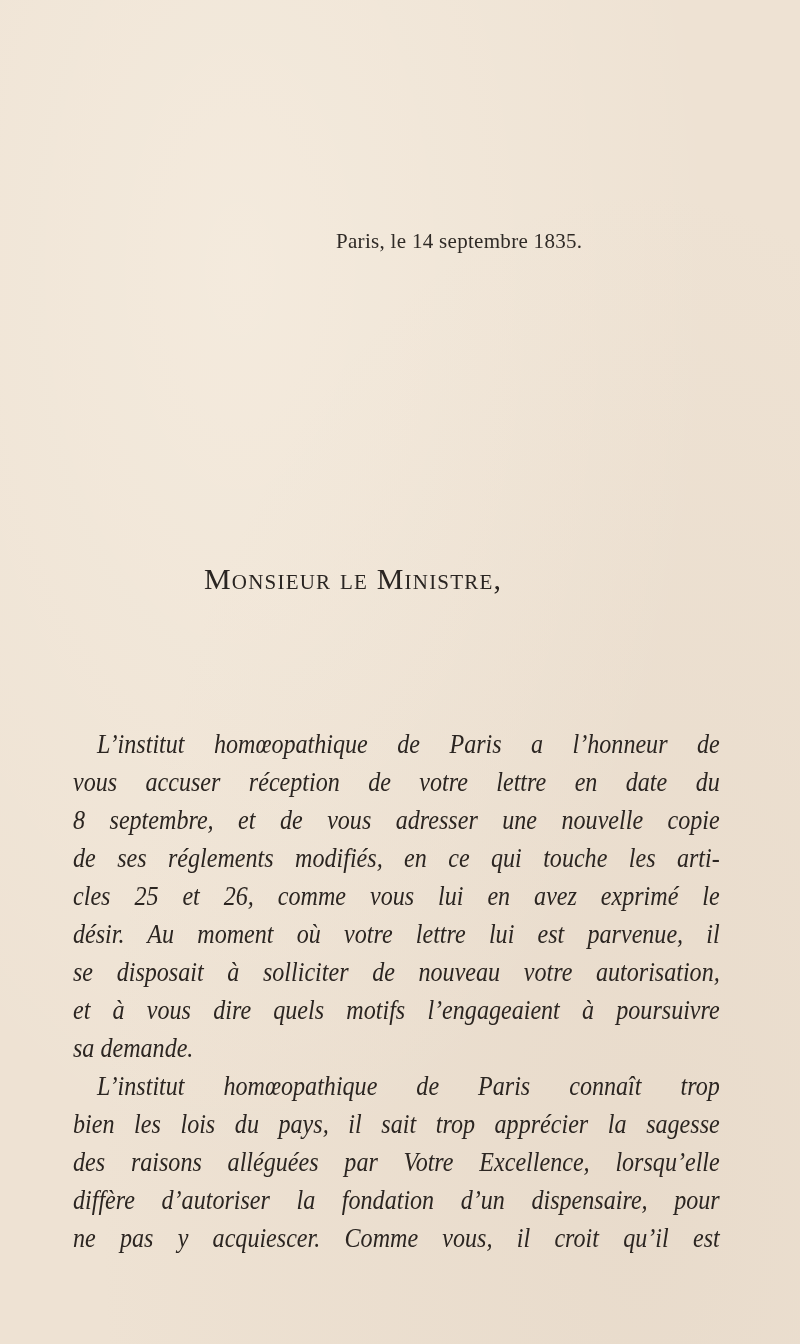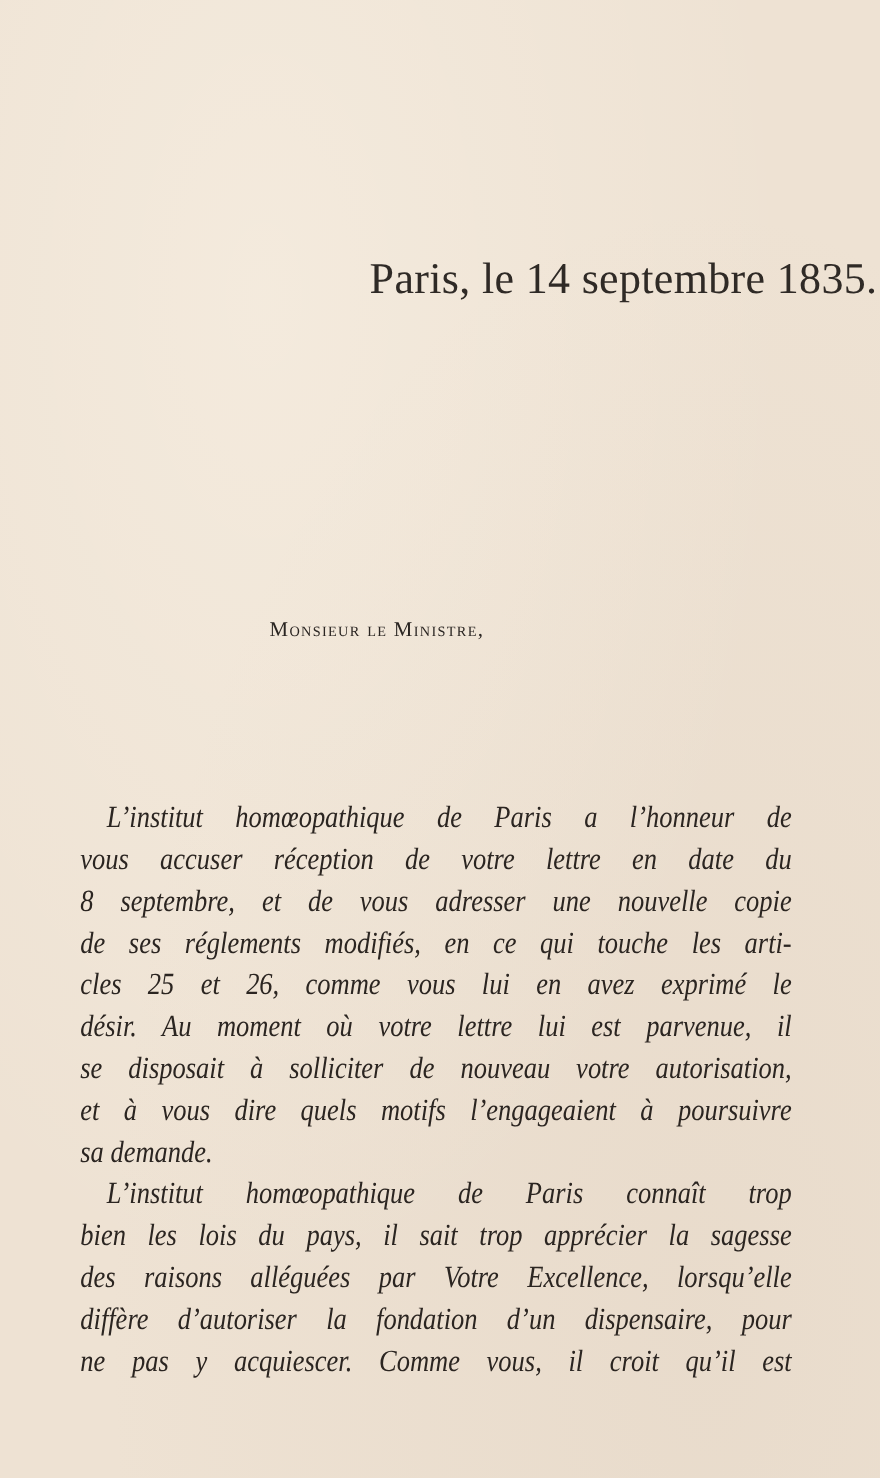--- a/index.html
+++ b/index.html
@@ -20,35 +20,34 @@
       inset: 0;
       background:
         radial-gradient(ellipse at 30% 20%, rgba(255,250,240,0.35), rgba(0,0,0,0) 60%),
         radial-gradient(ellipse at 80% 90%, rgba(200,180,160,0.15), rgba(0,0,0,0) 60%),
         #eee2d3;
     }
     .dateline {
       position: absolute;
       left: 336px;
       top: 229px;
-      font-size: 40px;
+      font-size: 21px;
       letter-spacing: 0.3px;
       color: #2f2a26;
       white-space: nowrap;
     }
     .salutation {
       position: absolute;
       left: 204px;
       top: 562px;
-      font-size: 19px;
+      font-size: 30px;
       letter-spacing: 1.2px;
       font-variant: small-caps;
       color: #2a2522;
       white-space: nowrap;
-      margin-left: 41px;
     }
     .body-text {
       position: absolute;
       left: 73px;
       top: 725px;
       width: 647px;
       font-style: italic;
     }
     .line {
       display: block;

